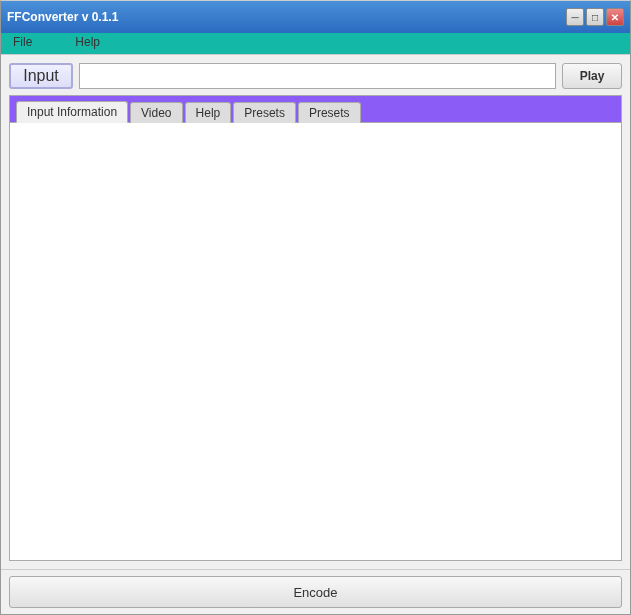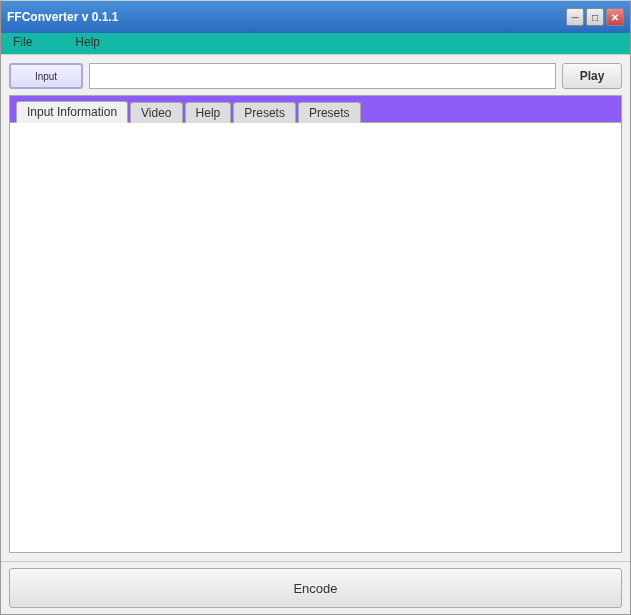--- a/index.html
+++ b/index.html
@@ -108,27 +108,27 @@
     }
 
     
     .io-row {
       display: flex;
       align-items: center;
       gap: 6px;
     }
 
     .btn-io {
-      width: 74px;
+      width: 64px;
       height: 26px;
       background: linear-gradient(to bottom, #f8f8f8, #e0e0e0);
       border: 1px solid #aaa;
       border-radius: 3px;
       cursor: pointer;
-      font-size: 10px;
+      font-size: 16px;
       color: #333;
       display: flex;
       align-items: center;
       justify-content: center;
     }
 
     .btn-io.input-btn {
       border: 2px solid #aaaadd;
       background: linear-gradient(to bottom, #f0f0ff, #ddddf8);
     }
@@ -239,21 +239,21 @@
 
     
     .bottom-bar {
       padding: 6px 8px;
       background: #f0f0f0;
       border-top: 1px solid #ccc;
     }
 
     .btn-encode {
       width: 100%;
-      height: 40px;
+      height: 32px;
       background: linear-gradient(to bottom, #f8f8f8, #e0e0e0);
       border: 1px solid #aaa;
       border-radius: 3px;
       cursor: pointer;
       font-size: 13px;
       color: #333;
       display: flex;
       align-items: center;
       justify-content: center;
       text-align: right;

